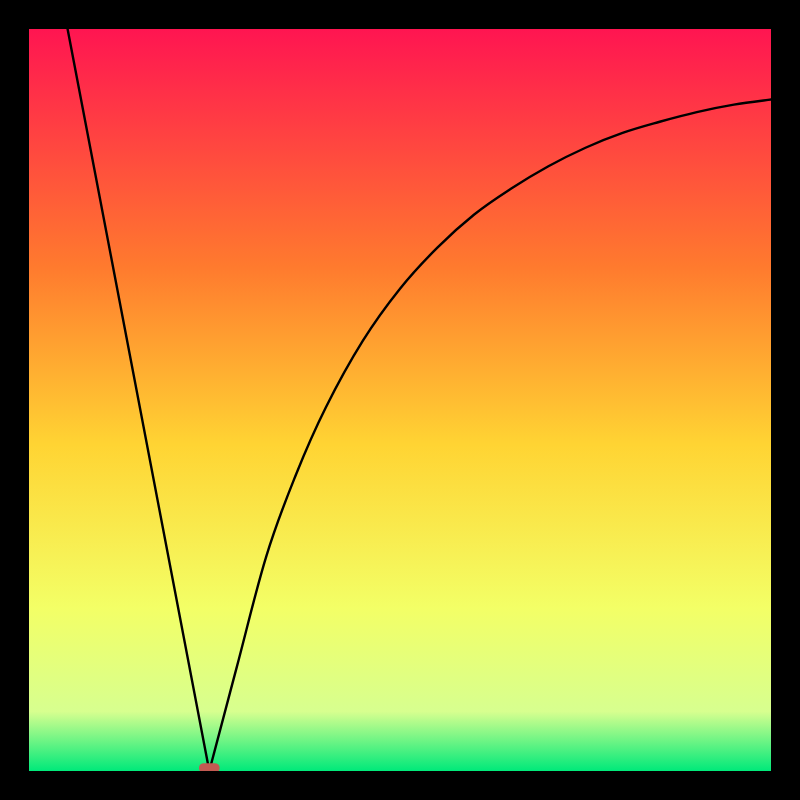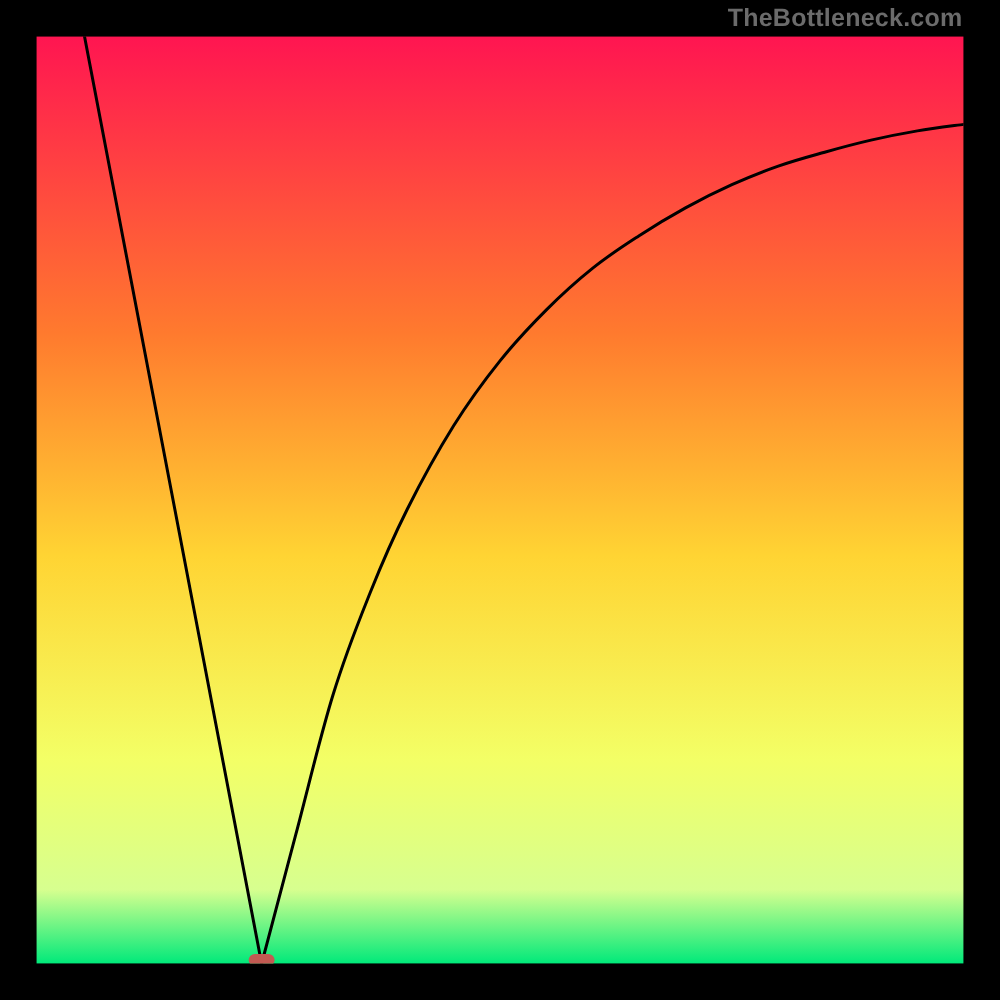--- a/index.html
+++ b/index.html
@@ -53,15 +53,14 @@
           <stop id="g4" offset="92%" stop-color="#d7ff8f"></stop>
           <stop id="g5" offset="100%" stop-color="#00e97a"></stop>
         </linearGradient>
       </defs>
       <rect x="0" y="0" width="742" height="742" fill="url(#bg-grad)"></rect>
       <path id="curve-path" fill="none" stroke="#000" stroke-width="2.4" stroke-linejoin="round" stroke-linecap="round" d="M 38.583999999999996 0 L 180.30599999999998 742 L 180.30599999999998 742 C 185.24772 723.3016 197.47588000000002 676.8524 207.76000000000002 638.12 C 218.04412000000002 599.3876 226.7552 561.5456 237.44 526.82 C 248.1248 492.09440000000006 256.4352 471.912 267.12 445.2 C 277.8048 418.488 284.7796 402.4608 296.8 378.42 C 308.8204 354.3792 320.54400000000004 333.00960000000003 333.90000000000003 311.64000000000004 C 347.25600000000003 290.27040000000005 357.644 276.395 371 259.7 C 384.356 243.00499999999997 394.744 232.24599999999998 408.1 218.89 C 421.456 205.534 431.844 196.1848 445.2 185.5 C 458.556 174.8152 468.944 168.21139999999997 482.3 159.52999999999997 C 495.656 150.84859999999998 506.044 144.6158000000001 519.4 137.2700000000001 C 532.756 129.9242000000001 543.144 124.73020000000004 556.5 118.72000000000003 C 569.856 112.70980000000002 580.244 108.5546 593.6 103.88 C 606.956 99.2054 617.3439999999999 96.48967999999999 630.6999999999999 92.75 C 644.0559999999999 89.01032000000001 654.4440000000001 86.17588000000005 667.8000000000001 83.10400000000004 C 681.1560000000001 80.03212000000003 691.544 77.95451999999997 704.9 75.68399999999997 C 718.256 73.41347999999996 735.322 71.42492 742 70.49000000000001"></path>
       <rect id="marker-rect" rx="5" ry="5" x="169.91799999999998" y="734.2090000000001" width="20.776" height="9.645999999999999" fill="#c25a52"></rect>
     </svg>
   </div>
 
-  <div class="watermark">TheBottleneck.com</div>
 
 </div>
 
 </body></html>

